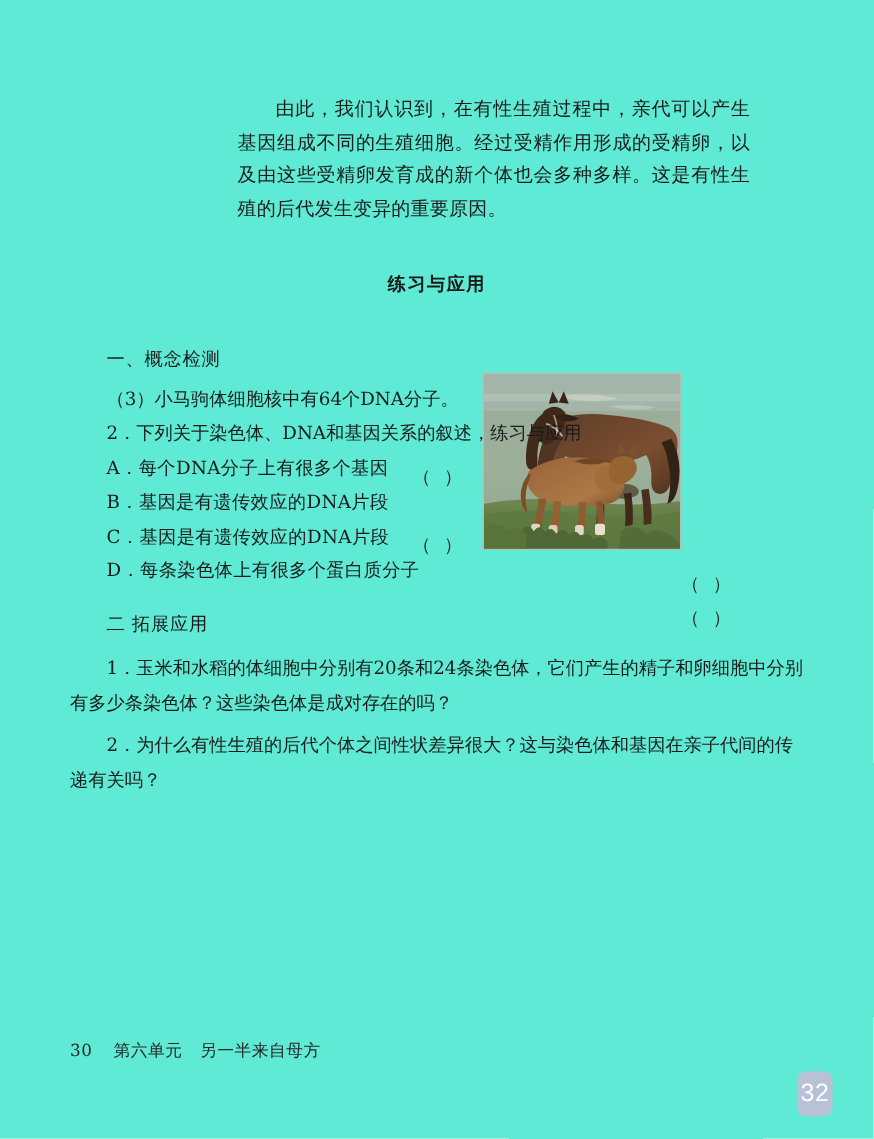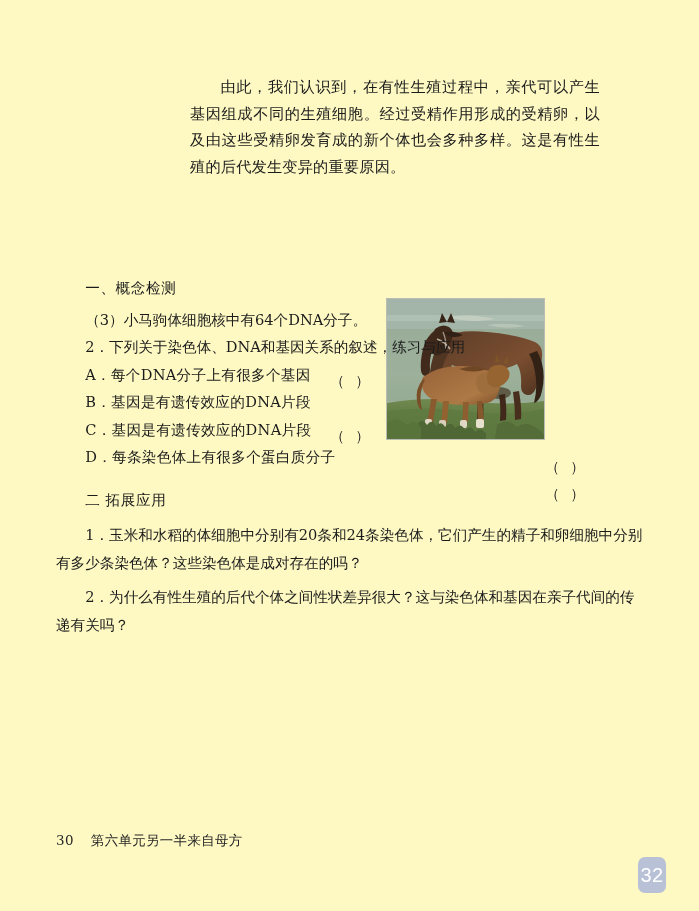--- a/index.html
+++ b/index.html
@@ -12,21 +12,21 @@
     height: 911px;
     position: relative;
     font-family: "DejaVu Serif", "Liberation Serif", serif;
     color: #1a1a1a;
     overflow: hidden;
   }
 
   .page {
     position: absolute;
     inset: 0;
-    background: #fef9c3;
+    background: #5eead4;
   }
 
   
   .intro {
     position: absolute;
     left: 190px;
     top: 74px;
     width: 410px;
     font-size: 15.2px;
     line-height: 26.5px;
@@ -123,20 +123,21 @@
     top: 832px;
     font-size: 13.4px;
     color: #262626;
     letter-spacing: 0.4px;
   }
   .footer .pgnum {
     margin-right: 17px;
     font-family: "DejaVu Serif", "Liberation Serif", serif;
   }
   .footer .unit {
+    margin-right: 14px;
   }
 
   
   .badge {
     position: absolute;
     left: 638px;
     top: 857px;
     width: 28px;
     height: 36px;
     border-radius: 7px;
@@ -150,20 +151,21 @@
     letter-spacing: 0.5px;
   }
 </style>
 </head>
 <body>
 
 <div class="page">
 
   <div class="intro">由此，我们认识到，在有性生殖过程中，亲代可以产生基因组成不同的生殖细胞。经过受精作用形成的受精卵，以及由这些受精卵发育成的新个体也会多种多样。这是有性生殖的后代发生变异的重要原因。</div>
 
+  <div class="section-title">练习与应用</div>
 
   <div class="photo">
     <svg width="157" height="140" viewBox="0 0 157 140" xmlns="http://www.w3.org/2000/svg">
       <defs>
         <linearGradient id="skyg" x1="0" y1="0" x2="0" y2="1">
           <stop offset="0%" stop-color="#9fb3a8"></stop>
           <stop offset="55%" stop-color="#a8bcaa"></stop>
           <stop offset="100%" stop-color="#8fa98c"></stop>
         </linearGradient>
         <linearGradient id="grassg" x1="0" y1="0" x2="0" y2="1">

